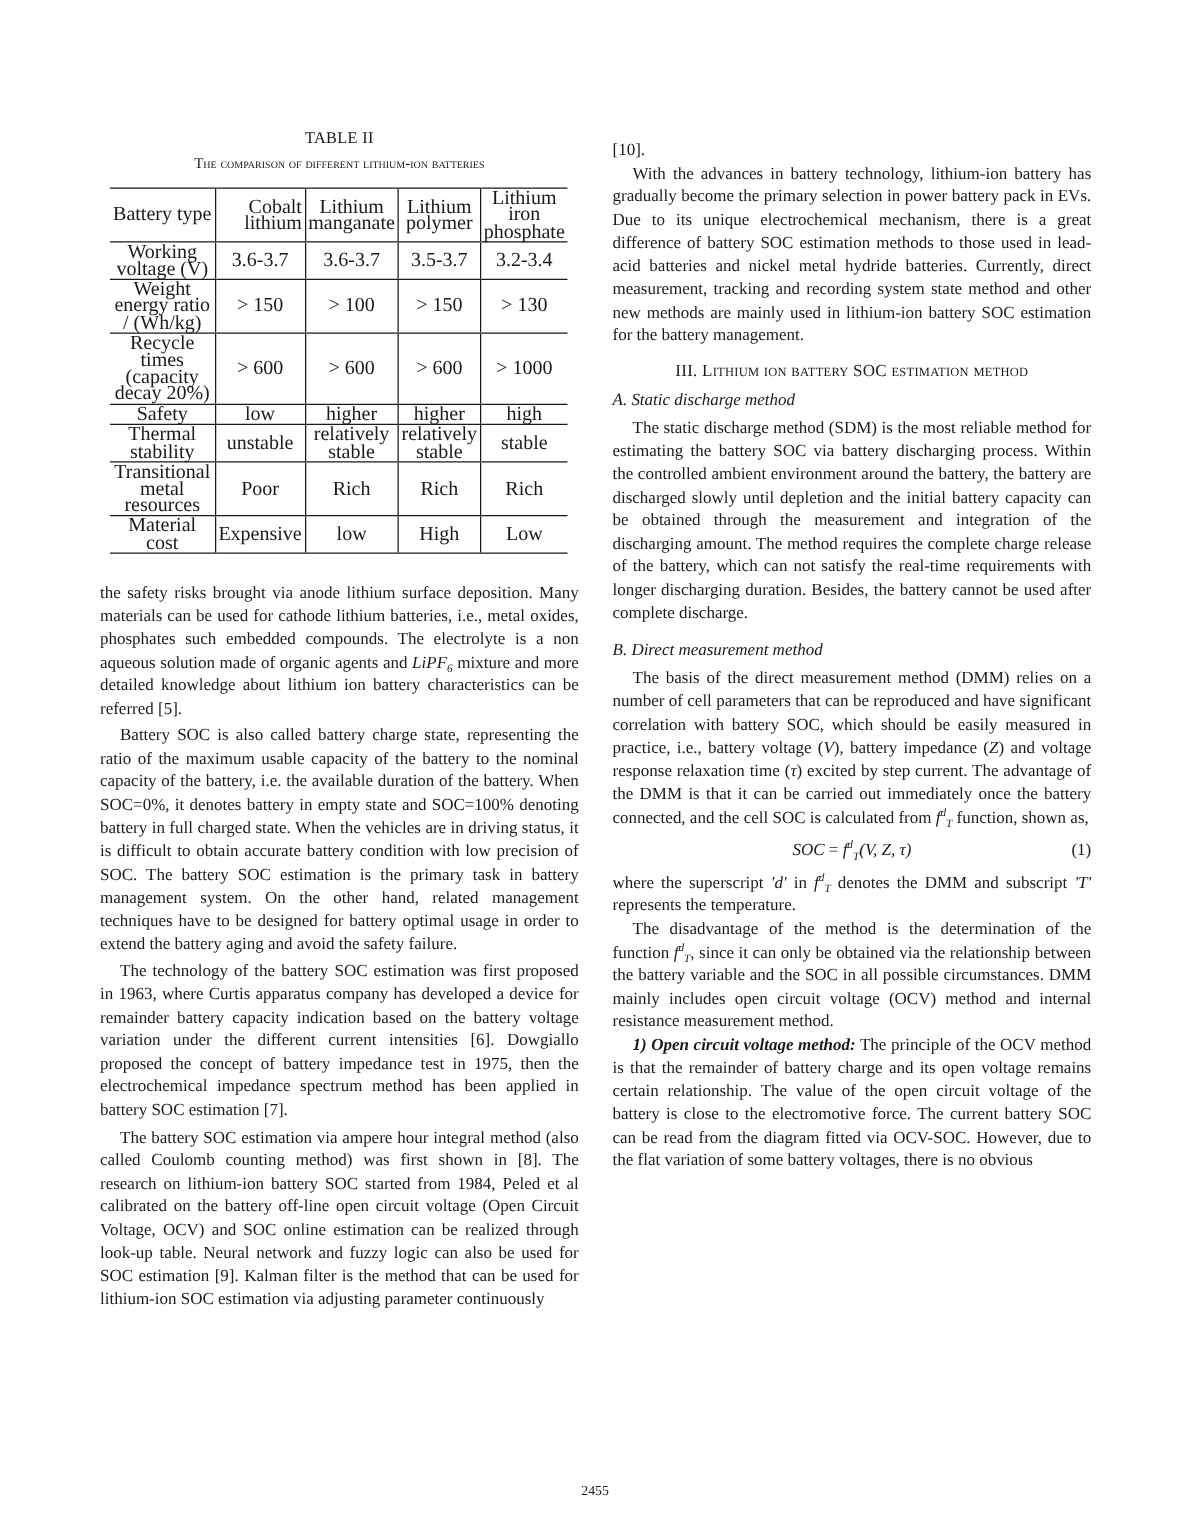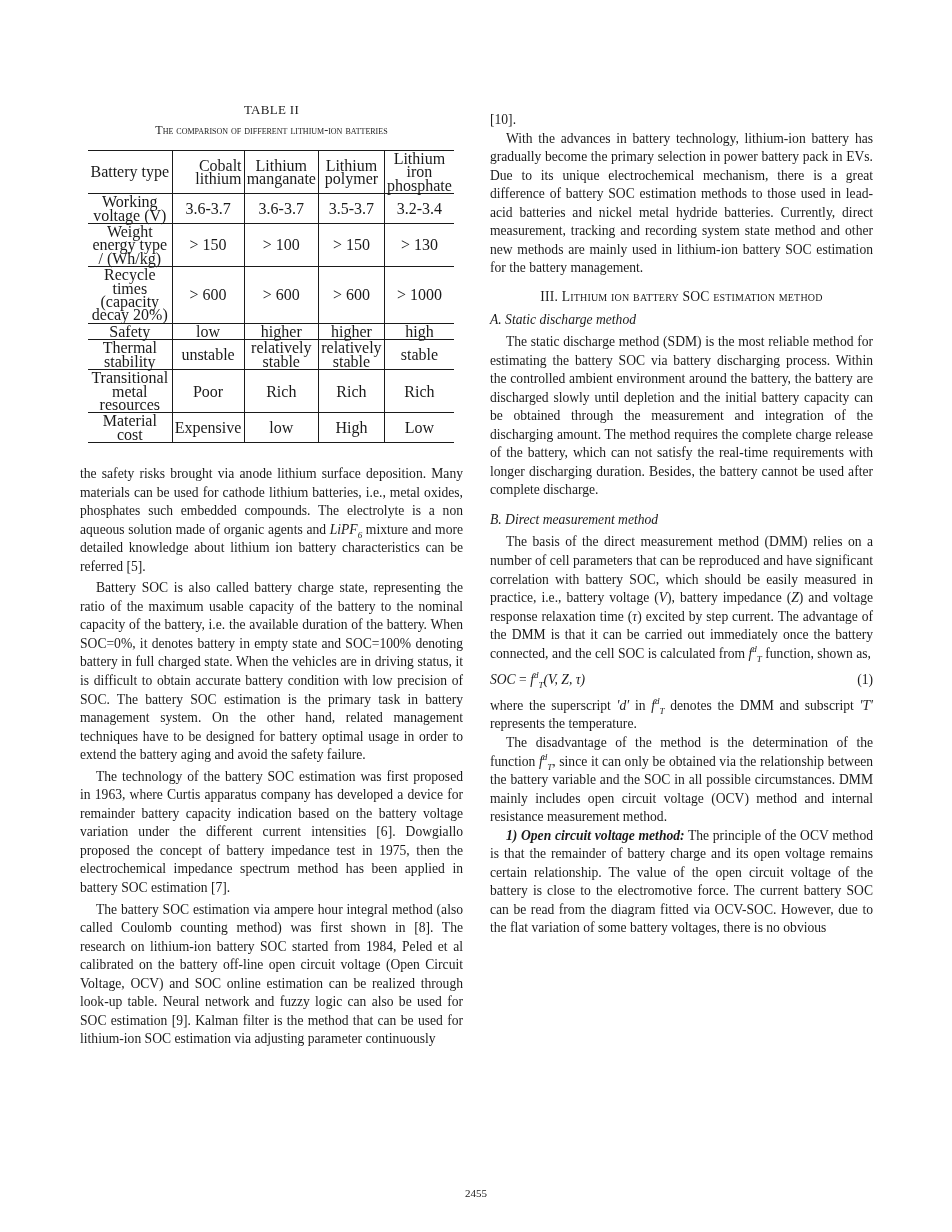--- a/index.html
+++ b/index.html
@@ -42,21 +42,21 @@
   table.cmp .c4 { width: 66px; }
   .h-hdr { height: 41px; }
   .h-2 { height: 27px; }
   .h-3 { height: 41px; }
   .h-1 { height: 13px; }
 
   .sec-heading { text-align: center; font-variant: small-caps; margin-top: 10px; margin-bottom: 5px; letter-spacing: 0.2px; }
   .sub-heading { font-style: italic; margin-top: 2px; margin-bottom: 3px; }
   .sub-heading-b { font-style: italic; margin-top: 11px; margin-bottom: 4px; }
   .math { font-style: italic; font-family: "Liberation Serif", "DejaVu Serif", serif; }
-  .equation { position: relative; margin: 8px 0 7px 0; }
+  .equation { position: relative; text-align: center; margin: 8px 0 7px 0; }
   .eq-num { position: absolute; right: 0; top: 0; font-style: normal; }
   sub, sup { font-size: 9px; line-height: 0; }
   .run-in { font-style: italic; font-weight: bold; }
   .page-number { position: absolute; top: 1187px; left: 0; width: 952px; text-align: center; font-size: 11px; }
 </style>
 </head>
 <body>
 
 <div class="table-caption-wrap">
   <div class="table-number">TABLE II</div>
@@ -73,21 +73,21 @@
     <th class="c4">Lithium iron phosphate</th>
   </tr>
   <tr class="h-2">
     <td>Working voltage (V)</td>
     <td>3.6-3.7</td>
     <td>3.6-3.7</td>
     <td>3.5-3.7</td>
     <td>3.2-3.4</td>
   </tr>
   <tr class="h-3">
-    <td>Weight energy type / (Wh/kg)</td>
+    <td>Weight energy ratio / (Wh/kg)</td>
     <td>&gt; 150</td>
     <td>&gt; 100</td>
     <td>&gt; 150</td>
     <td>&gt; 130</td>
   </tr>
   <tr class="h-3">
     <td>Recycle times (capacity decay 20%)</td>
     <td>&gt; 600</td>
     <td>&gt; 600</td>
     <td>&gt; 600</td>

